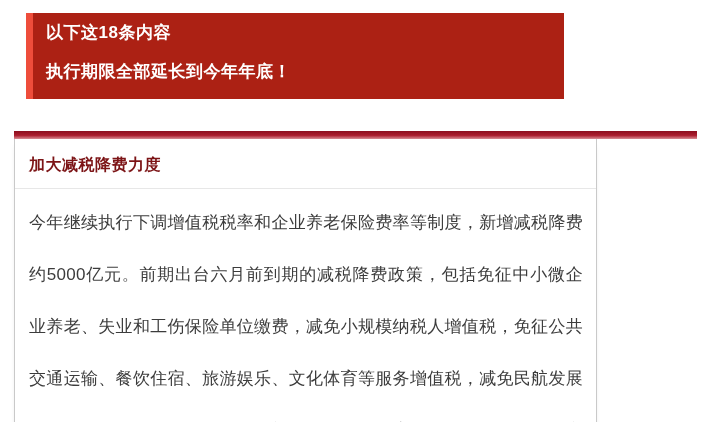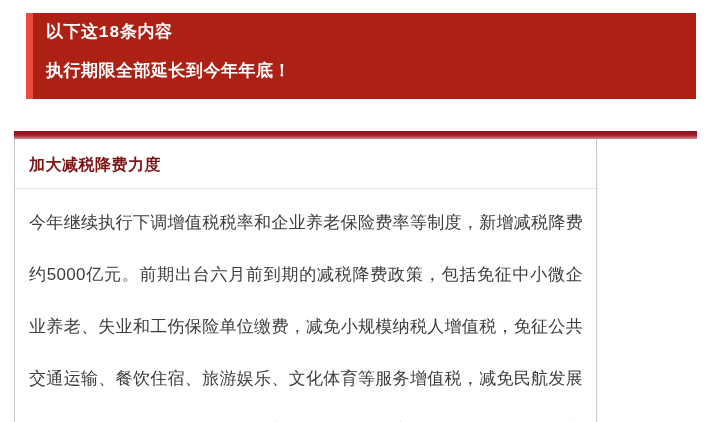--- a/index.html
+++ b/index.html
@@ -7,26 +7,25 @@
     width: 712px; height: 422px;
     background: var(--page_bg, #ffffff);
     font-family: "Liberation Sans", "DejaVu Sans", sans-serif;
     overflow: hidden;
   }
   .page { position: relative; width: 712px; height: 422px; }
 
   
   .banner {
     margin: 13px 0 0 26px;
-    width: 670px;
+    width: 538px;
     height: 86px;
     background: var(--banner_bg, #ac2114);
     border-left: 7px solid var(--banner_strip, #ee4d3b);
     padding: 9px 10px 0 13px;
-    font-family: Liberation Mono, monospace;
   }
   .banner-line {
     color: var(--banner_text, #ffffff);
     font-size: 17px;
     font-weight: bold;
     line-height: 22px;
     margin-bottom: 17px;
     letter-spacing: 0.5px;
     white-space: nowrap;
   }

